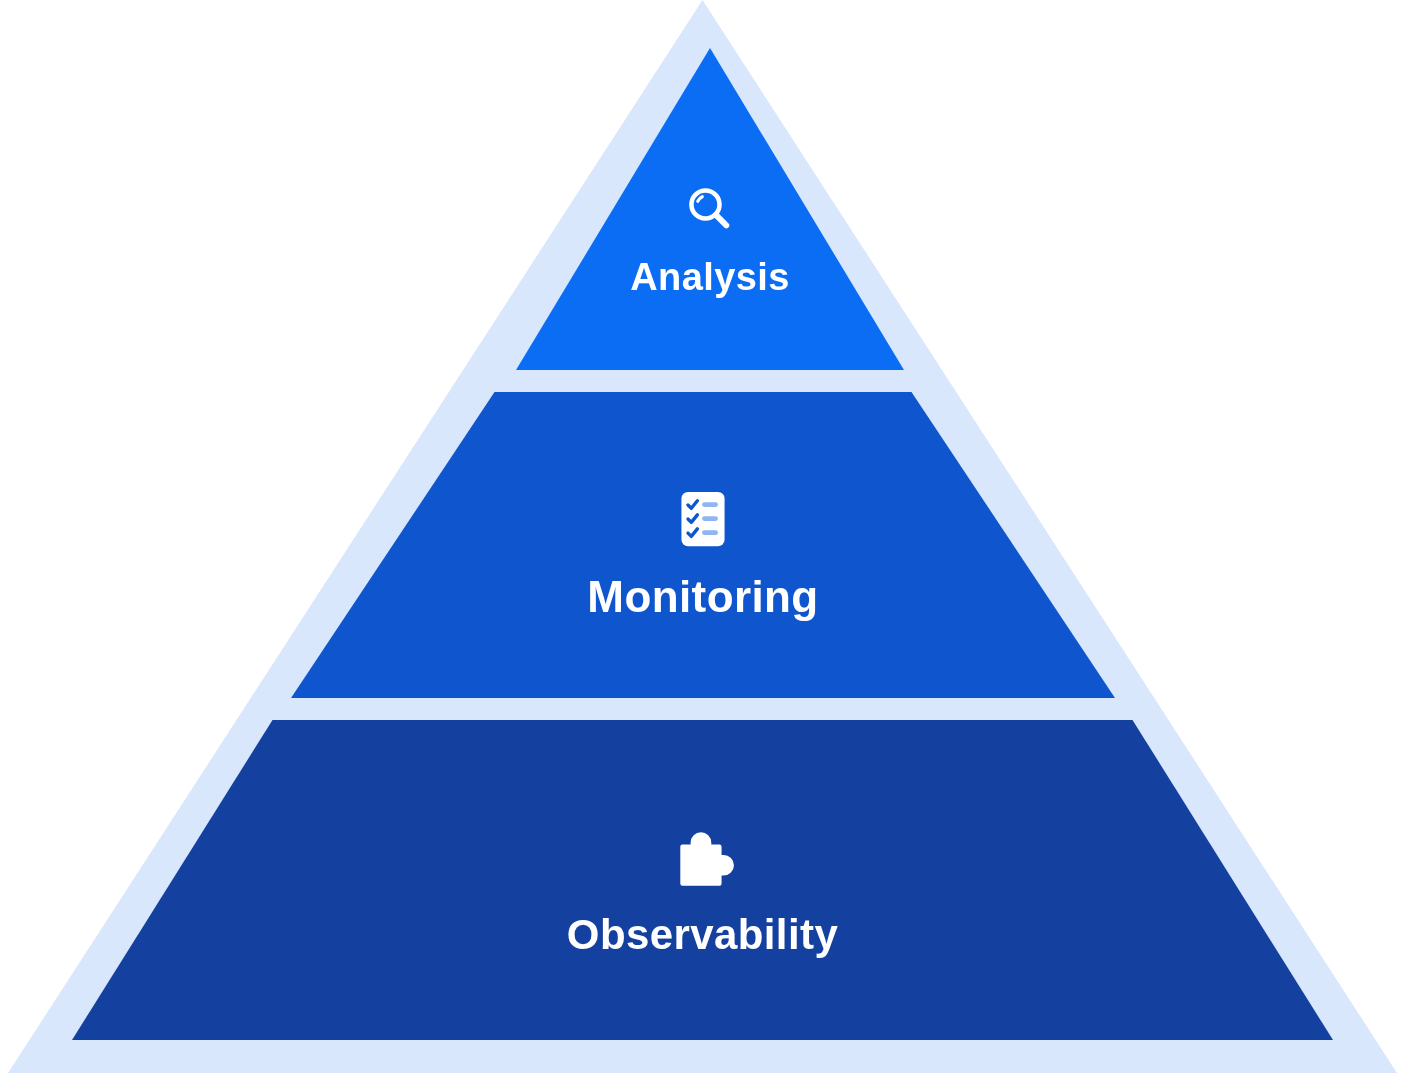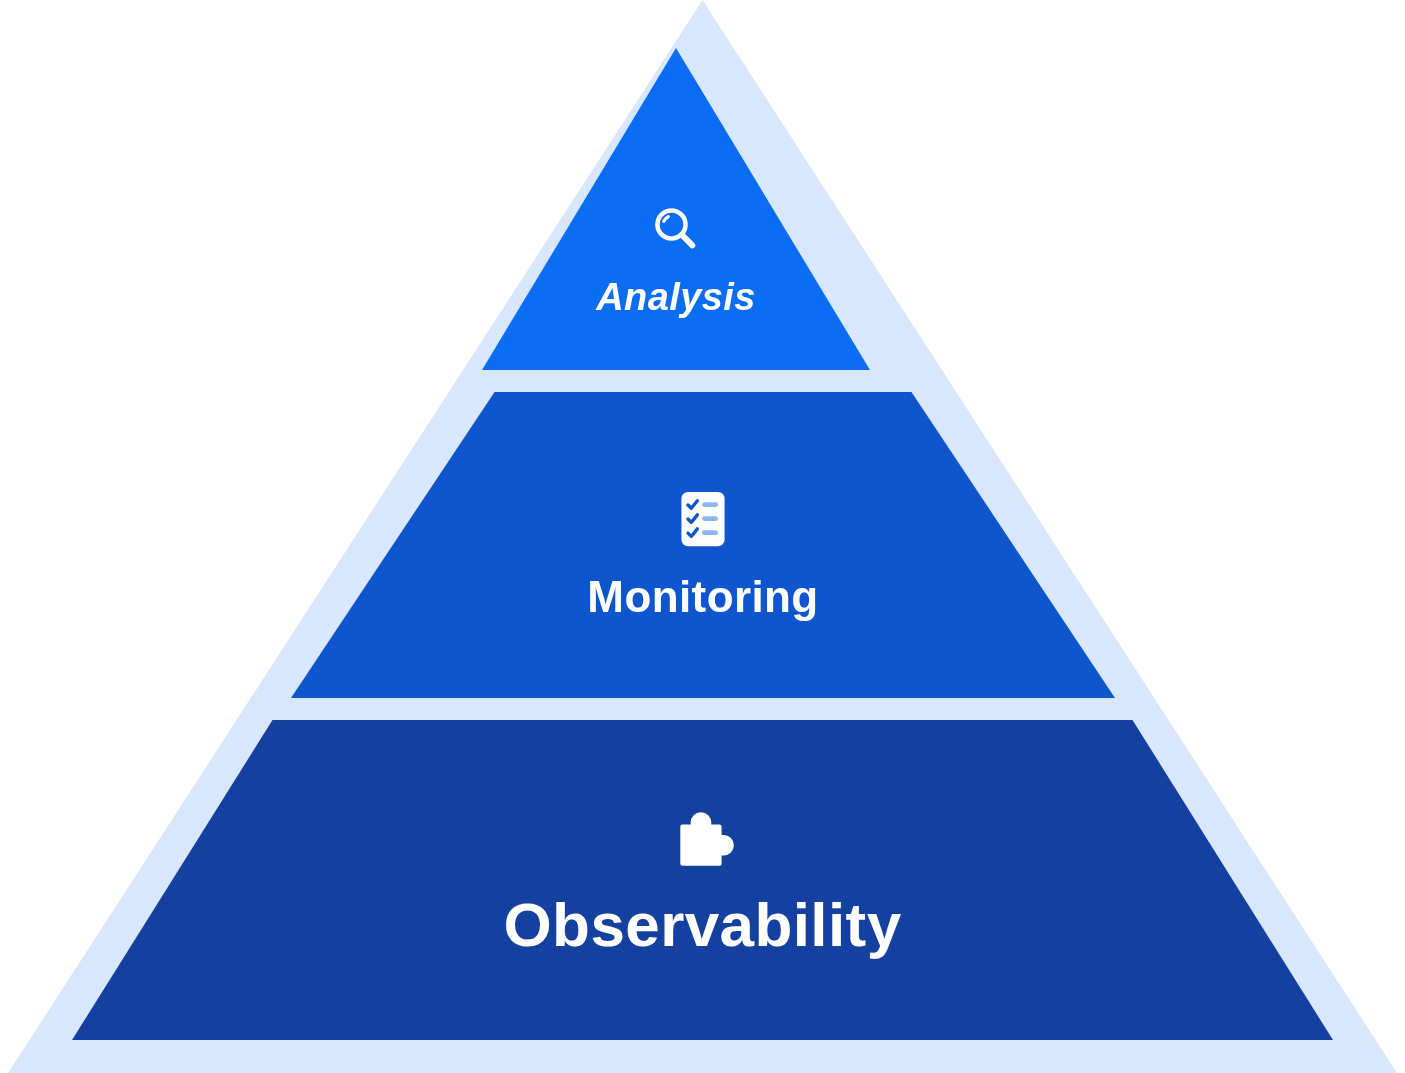--- a/index.html
+++ b/index.html
@@ -19,24 +19,23 @@
     background: #d9e7fc;
   }
   .tier {
     position: absolute;
     display: flex;
     flex-direction: column;
     align-items: center;
     justify-content: flex-end;
   }
   .tier-1 {
-    left: 482px; top: 48px; width: 388px; height: 322px;
+    left: 516px; top: 48px; width: 388px; height: 322px;
     clip-path: polygon(50% 0%, 100% 100%, 0% 100%);
-    padding-bottom: 54px;
-    font-style: italic;
+    padding-bottom: 74px;
   }
   .tier-2 {
     left: 291px; top: 392px; width: 824px; height: 306px;
     clip-path: polygon(24.7% 0%, 75.3% 0%, 100% 100%, 0% 100%);
     padding-bottom: 79px;
   }
   .tier-3 {
     left: 72px; top: 720px; width: 1261px; height: 320px;
     clip-path: polygon(15.9% 0%, 84.1% 0%, 100% 100%, 0% 100%);
     padding-bottom: 84px;
@@ -46,21 +45,21 @@
   .tier-2 .icon { margin-bottom: 24px; }
   .tier-3 .icon { margin-bottom: 22px; }
   .label {
     color: #ffffff;
     font-weight: 700;
     letter-spacing: 0.4px;
     line-height: 1;
   }
   .tier-1 .label { font-size: 38px; }
   .tier-2 .label { font-size: 44px; }
-  .tier-3 .label { font-size: 62px; }
+  .tier-3 .label { font-size: 42px; }
 </style>
 </head>
 <body>
 
 <div class="canvas" style="background: rgb(255, 255, 255);">
 
   <div class="outline" style="background: rgb(217, 231, 252);"></div>
 
   <div class="tier tier-1" style="background: rgb(11, 108, 244);">
     <span class="icon">

